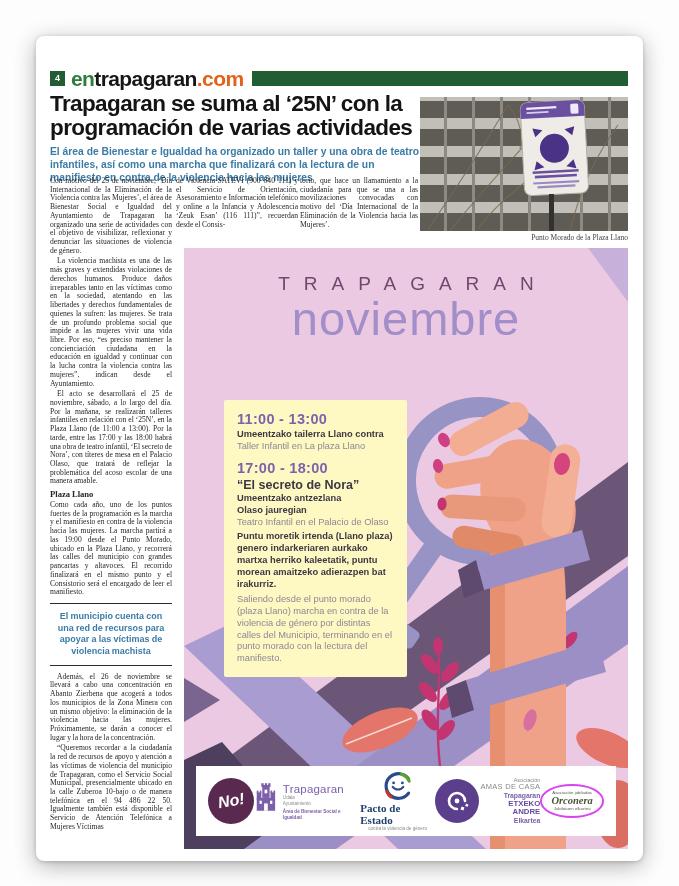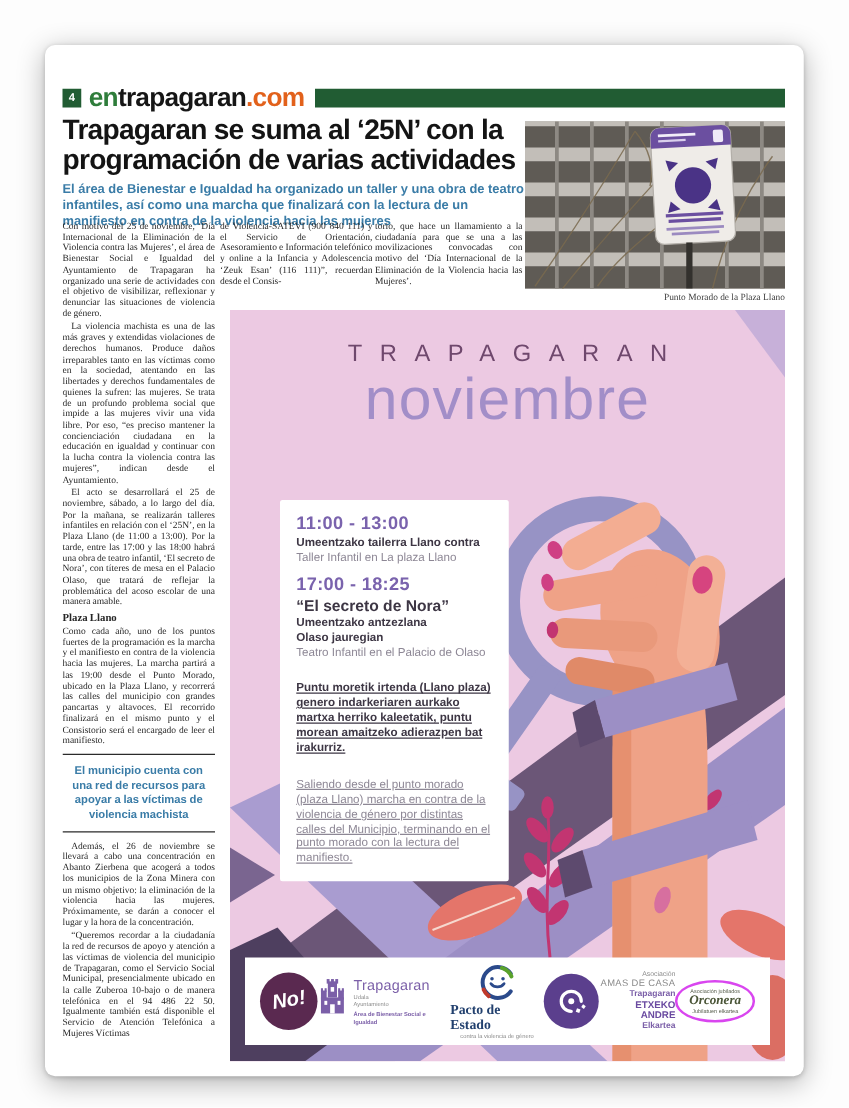--- a/index.html
+++ b/index.html
@@ -45,28 +45,28 @@
   .poster { position:absolute; left:148px; top:212px; width:444px; height:601px; background:#ecc9e2; overflow:hidden; }
   .poster-art { position:absolute; inset:0; }
   .poster-kicker { position:relative; text-align:center; margin-top:25px; font-size:19px; font-weight:500;
                    color:#6f486d; letter-spacing:14px; text-indent:14px; }
   .poster-title1 { position:relative; text-align:center; font-size:47px; font-weight:bold; letter-spacing:-1px;
                    line-height:0.95; margin-top:6px; }
   .poster-title1 .eu { color:#8d76b8; } .poster-title1 .day { color:#5c3a5f; margin-left:4px; }
   .poster-title2 { position:relative; text-align:center; font-size:47px; color:#a28ec8; letter-spacing:1px;
                    line-height:0.95; margin-top:2px; font-weight:normal; }
 
-  .event-card { position:absolute; left:40px; top:152px; width:183px; background:#ffffff; padding:11px 13px 12px 13px;
+  .event-card { position:absolute; left:40px; top:152px; width:183px; background:#fef9c3; padding:11px 13px 12px 13px;
                 border-radius:2px; }
   .ev-time { font-size:14.5px; font-weight:bold; color:#7a63ad; letter-spacing:.3px; margin:7px 0 2px 0; }
   .ev-time.first { margin-top:0; }
   .ev-title { font-size:12.5px; font-weight:bold; color:#3d3644; margin:2px 0 1px 0; }
   .ev-bold { font-size:9.3px; font-weight:bold; color:#3d3644; line-height:1.28; }
   .ev-gray { font-size:9.3px; color:#8d8795; line-height:1.28; }
-  .ev-para { margin-top:17px;text-decoration:underline; }
+  .ev-para { margin-top:3px; }
 
   
   .logo-strip { position:absolute; left:12px; right:12px; bottom:13px; height:70px; background:#ffffff;
                 display:flex; align-items:center; justify-content:space-between; padding:0 12px; }
   .no-badge { width:46px; height:46px; border-radius:50%; background:#5a2950; color:#fff; flex:0 0 auto;
               display:flex; align-items:center; justify-content:center; }
   .no-badge span { font-style:italic; font-weight:bold; font-size:16px; transform:rotate(-10deg); }
   .logo-trapa { display:flex; align-items:flex-start; gap:5px; }
   .logo-trapa .txt { display:flex; flex-direction:column; }
   .lt-name { font-size:11.5px; color:#7b5fa8; letter-spacing:.2px; margin-top:2px; }
@@ -234,21 +234,21 @@
       </svg>
 
       <div class="poster-kicker">TRAPAGARAN</div>
       <div class="poster-title2">noviembre</div>
 
       <div class="event-card">
         <div class="ev-time first">11:00 - 13:00</div>
         <div class="ev-bold">Umeentzako tailerra Llano contra</div>
         <div class="ev-gray">Taller Infantil en La plaza Llano</div>
 
-        <div class="ev-time">17:00 - 18:25</div>
+        <div class="ev-time">17:00 - 18:00</div>
         <div class="ev-title">“El secreto de Nora”</div>
         <div class="ev-bold">Umeentzako antzezlana</div>
         <div class="ev-bold">Olaso jauregian</div>
         <div class="ev-gray">Teatro Infantil en el Palacio de Olaso</div>
 
         <div class="ev-bold ev-para">Puntu moretik irtenda (Llano plaza) genero indarkeriaren aurkako martxa herriko kaleetatik, puntu morean amaitzeko adierazpen bat irakurriz.</div>
         <div class="ev-gray ev-para">Saliendo desde el punto morado (plaza Llano) marcha en contra de la violencia de género por distintas calles del Municipio, terminando en el punto morado con la lectura del manifiesto.</div>
       </div>
 
       <div class="logo-strip">

